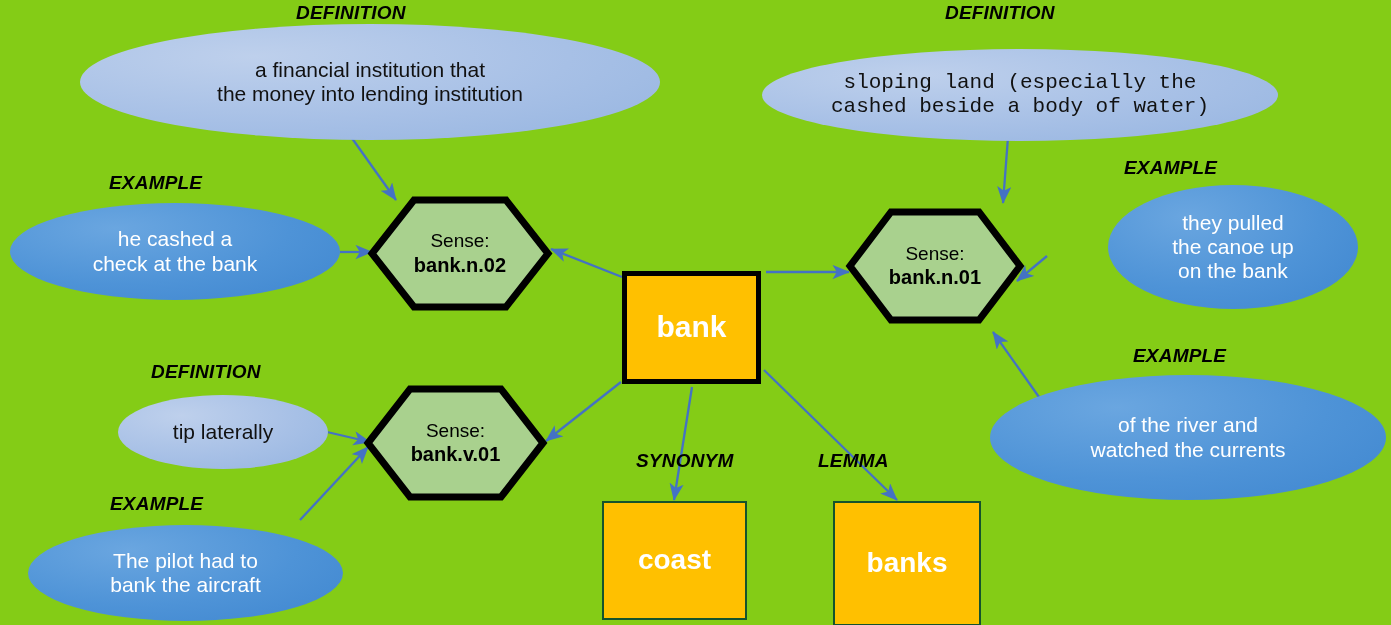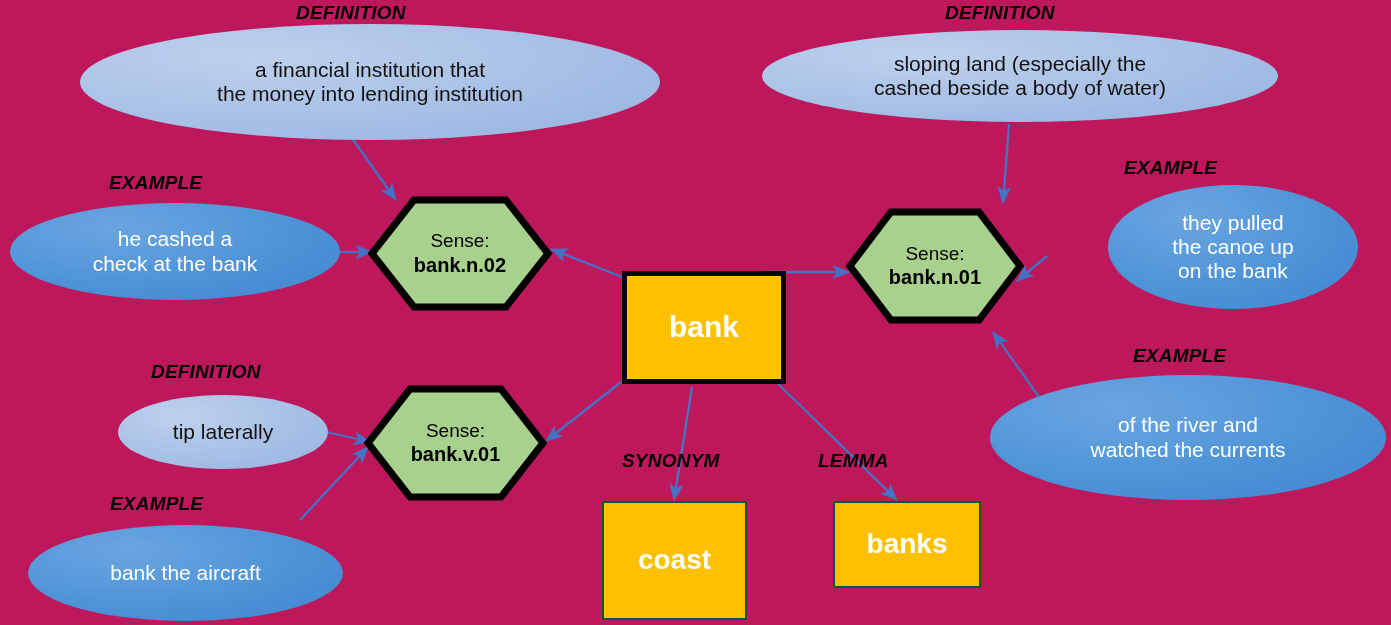--- a/index.html
+++ b/index.html
@@ -7,21 +7,21 @@
     padding: 0;
     background: #ffffff;
   }
   body {
     font-family: "Liberation Sans", sans-serif;
   }
   #canvas {
     position: relative;
     width: 1391px;
     height: 625px;
-    background: #be185d;
+    background: #84cc16;
     overflow: hidden;
   }
   #edges {
     position: absolute;
     left: 0; top: 0;
     width: 1391px;
     height: 625px;
     pointer-events: none;
   }
 
@@ -158,32 +158,32 @@
   <div class="reltag" style="left:945px; top:2px;">DEFINITION</div>
 
   <div class="reltag" style="left:1124px; top:157px;">EXAMPLE</div>
 
   <div class="reltag" style="left:1133px; top:345px;">EXAMPLE</div>
 
   <div class="reltag" style="left:151px; top:361px;">DEFINITION</div>
 
   <div class="reltag" style="left:110px; top:493px;">EXAMPLE</div>
 
-  <div class="reltag" style="left:622px; top:450px;font-style:italic;">SYNONYM</div>
+  <div class="reltag" style="left:636px; top:450px;font-style:italic;">SYNONYM</div>
 
   <div class="reltag" style="left:818px; top:450px;">LEMMA</div>
 
   <div class="node ellipse definition" style="left:80px; top:24px; width:580px; height:116px;">
     <div class="txt">
       <div>a financial institution that</div>
       <div>the money into lending institution</div>
     </div>
   </div>
 
-  <div class="node ellipse definition" style="left:762px; top:30px; width:516px; height:92px;">
+  <div class="node ellipse definition" style="left:762px; top:49px; width:516px; height:92px;font-family:Liberation Mono, monospace;">
     <div class="txt">
       <div>sloping land (especially the</div>
       <div>cashed beside a body of water)</div>
     </div>
   </div>
 
   <div class="node ellipse example" style="left:10px; top:203px; width:330px; height:97px;">
     <div class="txt">
       <div>he cashed a</div>
       <div>check at the bank</div>
@@ -206,20 +206,21 @@
 
   <div class="node ellipse example" style="left:990px; top:375px; width:396px; height:125px;">
     <div class="txt">
       <div>of the river and</div>
       <div>watched the currents</div>
     </div>
   </div>
 
   <div class="node ellipse example" style="left:28px; top:525px; width:315px; height:96px;">
     <div class="txt">
+      <div>The pilot had to</div>
       <div>bank the aircraft</div>
     </div>
   </div>
 
   <div class="hexwrap" style="left:367px; top:195px; width:186px; height:117px;">
     <svg viewBox="0 0 186 117" xmlns="http://www.w3.org/2000/svg">
       <polygon points="47,5 139,5 181,58.5 139,112 47,112 5,58.5" fill="#a9d18e" stroke="#000000" stroke-width="7" stroke-linejoin="miter"></polygon>
     </svg>
     <div class="hextext">
       <div>Sense:</div>
@@ -240,25 +241,25 @@
   <div class="hexwrap" style="left:363px; top:384px; width:185px; height:118px;">
     <svg viewBox="0 0 185 118" xmlns="http://www.w3.org/2000/svg">
       <polygon points="47,5 138,5 180,59 138,113 47,113 5,59" fill="#a9d18e" stroke="#000000" stroke-width="7" stroke-linejoin="miter"></polygon>
     </svg>
     <div class="hextext">
       <div>Sense:</div>
       <div class="senseid">bank.v.01</div>
     </div>
   </div>
 
-  <div class="node rect primary" style="left:622px; top:271px; width:164px; height:113px;">
+  <div class="node rect primary" style="left:622px; top:271px; width:139px; height:113px;">
     <span class="txt">bank</span>
   </div>
 
   <div class="node rect secondary" style="left:602px; top:501px; width:145px; height:119px;">
     <span class="txt">coast</span>
   </div>
 
-  <div class="node rect secondary" style="left:833px; top:501px; width:148px; height:87px;">
+  <div class="node rect secondary" style="left:833px; top:501px; width:148px; height:125px;">
     <span class="txt">banks</span>
   </div>
 
 </div>
 
 </body></html>

